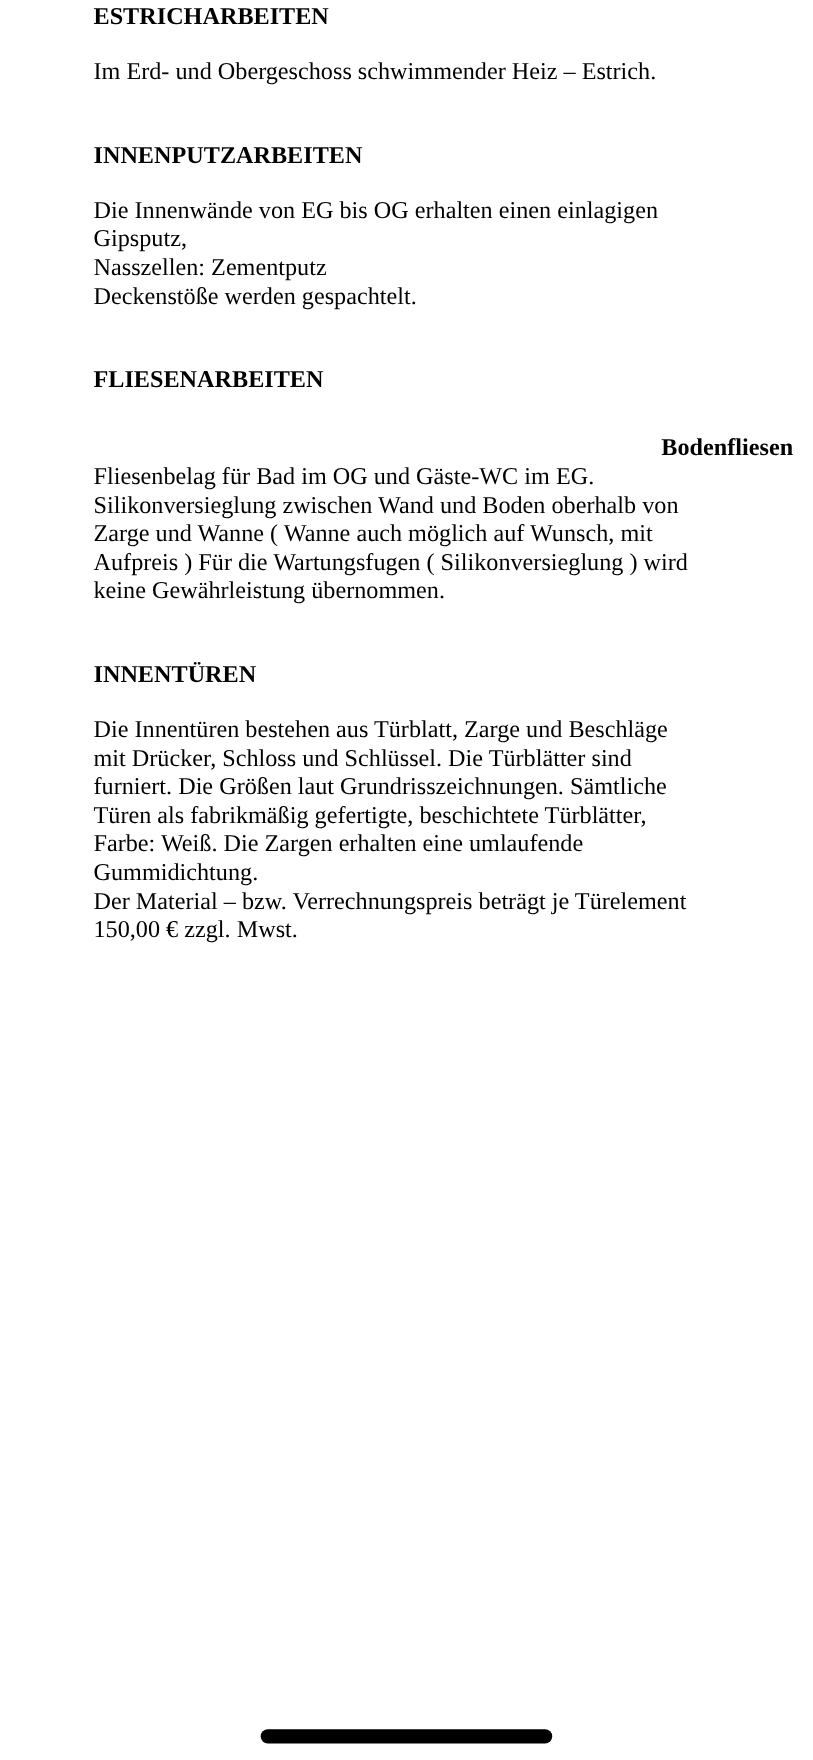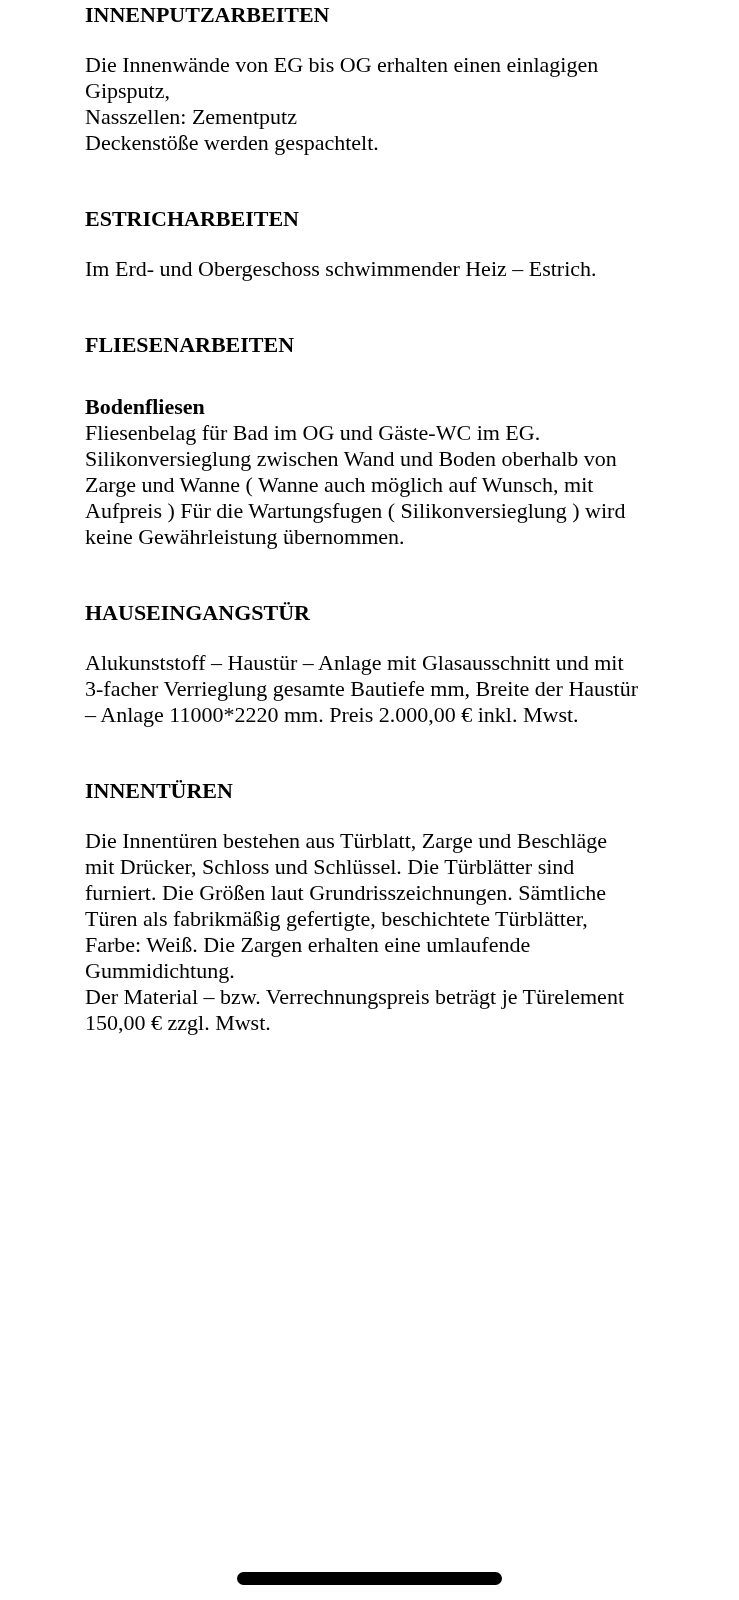--- a/index.html
+++ b/index.html
@@ -30,20 +30,21 @@
   }
   .section-heading {
     font-size: 22px;
     line-height: 26px;
     font-weight: 700;
     margin: 0 0 24px 0;
   }
   .subheading {
     font-weight: 700;
     margin: 36px 0 0 0;
+    text-align: right;
   }
   .para {
     margin: 0;
     white-space: pre-line;
   }
   .home-indicator {
     position: absolute;
     left: 237px;
     top: 1572px;
     width: 265px;
@@ -51,46 +52,40 @@
     border-radius: 7px;
     background: #000000;
   }
 </style>
 </head>
 <body style="background: rgb(255, 255, 255);">
 
 <div>
   <main class="doc" style="color: rgb(0, 0, 0);">
       <section class="doc-section">
+        <h2 class="section-heading">ESTRICHARBEITEN</h2>
+        <p class="para">Im Erd- und Obergeschoss schwimmender Heiz – Estrich.</p>
+      </section>
+      <section class="doc-section">
         <h2 class="section-heading">INNENPUTZARBEITEN</h2>
         <p class="para">Die Innenwände von EG bis OG erhalten einen einlagigen
 Gipsputz,
 Nasszellen: Zementputz
 Deckenstöße werden gespachtelt.</p>
-      </section>
-      <section class="doc-section">
-        <h2 class="section-heading">ESTRICHARBEITEN</h2>
-        <p class="para">Im Erd- und Obergeschoss schwimmender Heiz – Estrich.</p>
       </section>
       <section class="doc-section">
       </section>
       <section class="doc-section">
         <h2 class="section-heading">FLIESENARBEITEN</h2>
         <div class="subheading">Bodenfliesen</div>
         <p class="para">Fliesenbelag für Bad im OG und Gäste-WC im EG.
 Silikonversieglung zwischen Wand und Boden oberhalb von
 Zarge und Wanne ( Wanne auch möglich auf Wunsch, mit
 Aufpreis ) Für die Wartungsfugen ( Silikonversieglung ) wird
 keine Gewährleistung übernommen.</p>
-      </section>
-      <section class="doc-section">
-        <h2 class="section-heading">HAUSEINGANGSTÜR</h2>
-        <p class="para">Alukunststoff – Haustür – Anlage mit Glasausschnitt und mit
-3-facher Verrieglung gesamte Bautiefe mm, Breite der Haustür
-– Anlage 11000*2220 mm. Preis 2.000,00 € inkl. Mwst.</p>
       </section>
       <section class="doc-section">
         <h2 class="section-heading">INNENTÜREN</h2>
         <p class="para">Die Innentüren bestehen aus Türblatt, Zarge und Beschläge
 mit Drücker, Schloss und Schlüssel. Die Türblätter sind
 furniert. Die Größen laut Grundrisszeichnungen. Sämtliche
 Türen als fabrikmäßig gefertigte, beschichtete Türblätter,
 Farbe: Weiß. Die Zargen erhalten eine umlaufende
 Gummidichtung.
 Der Material – bzw. Verrechnungspreis beträgt je Türelement

